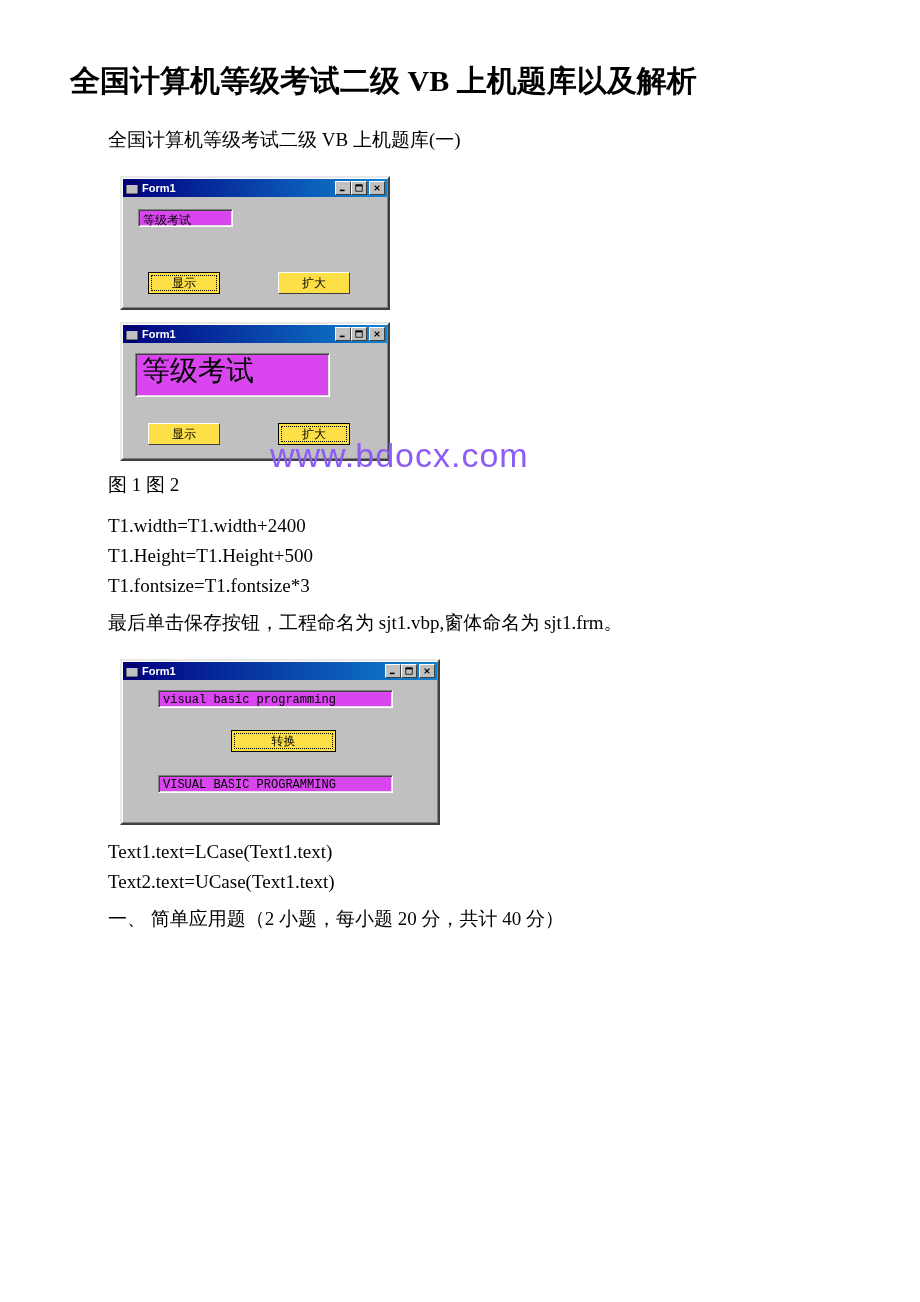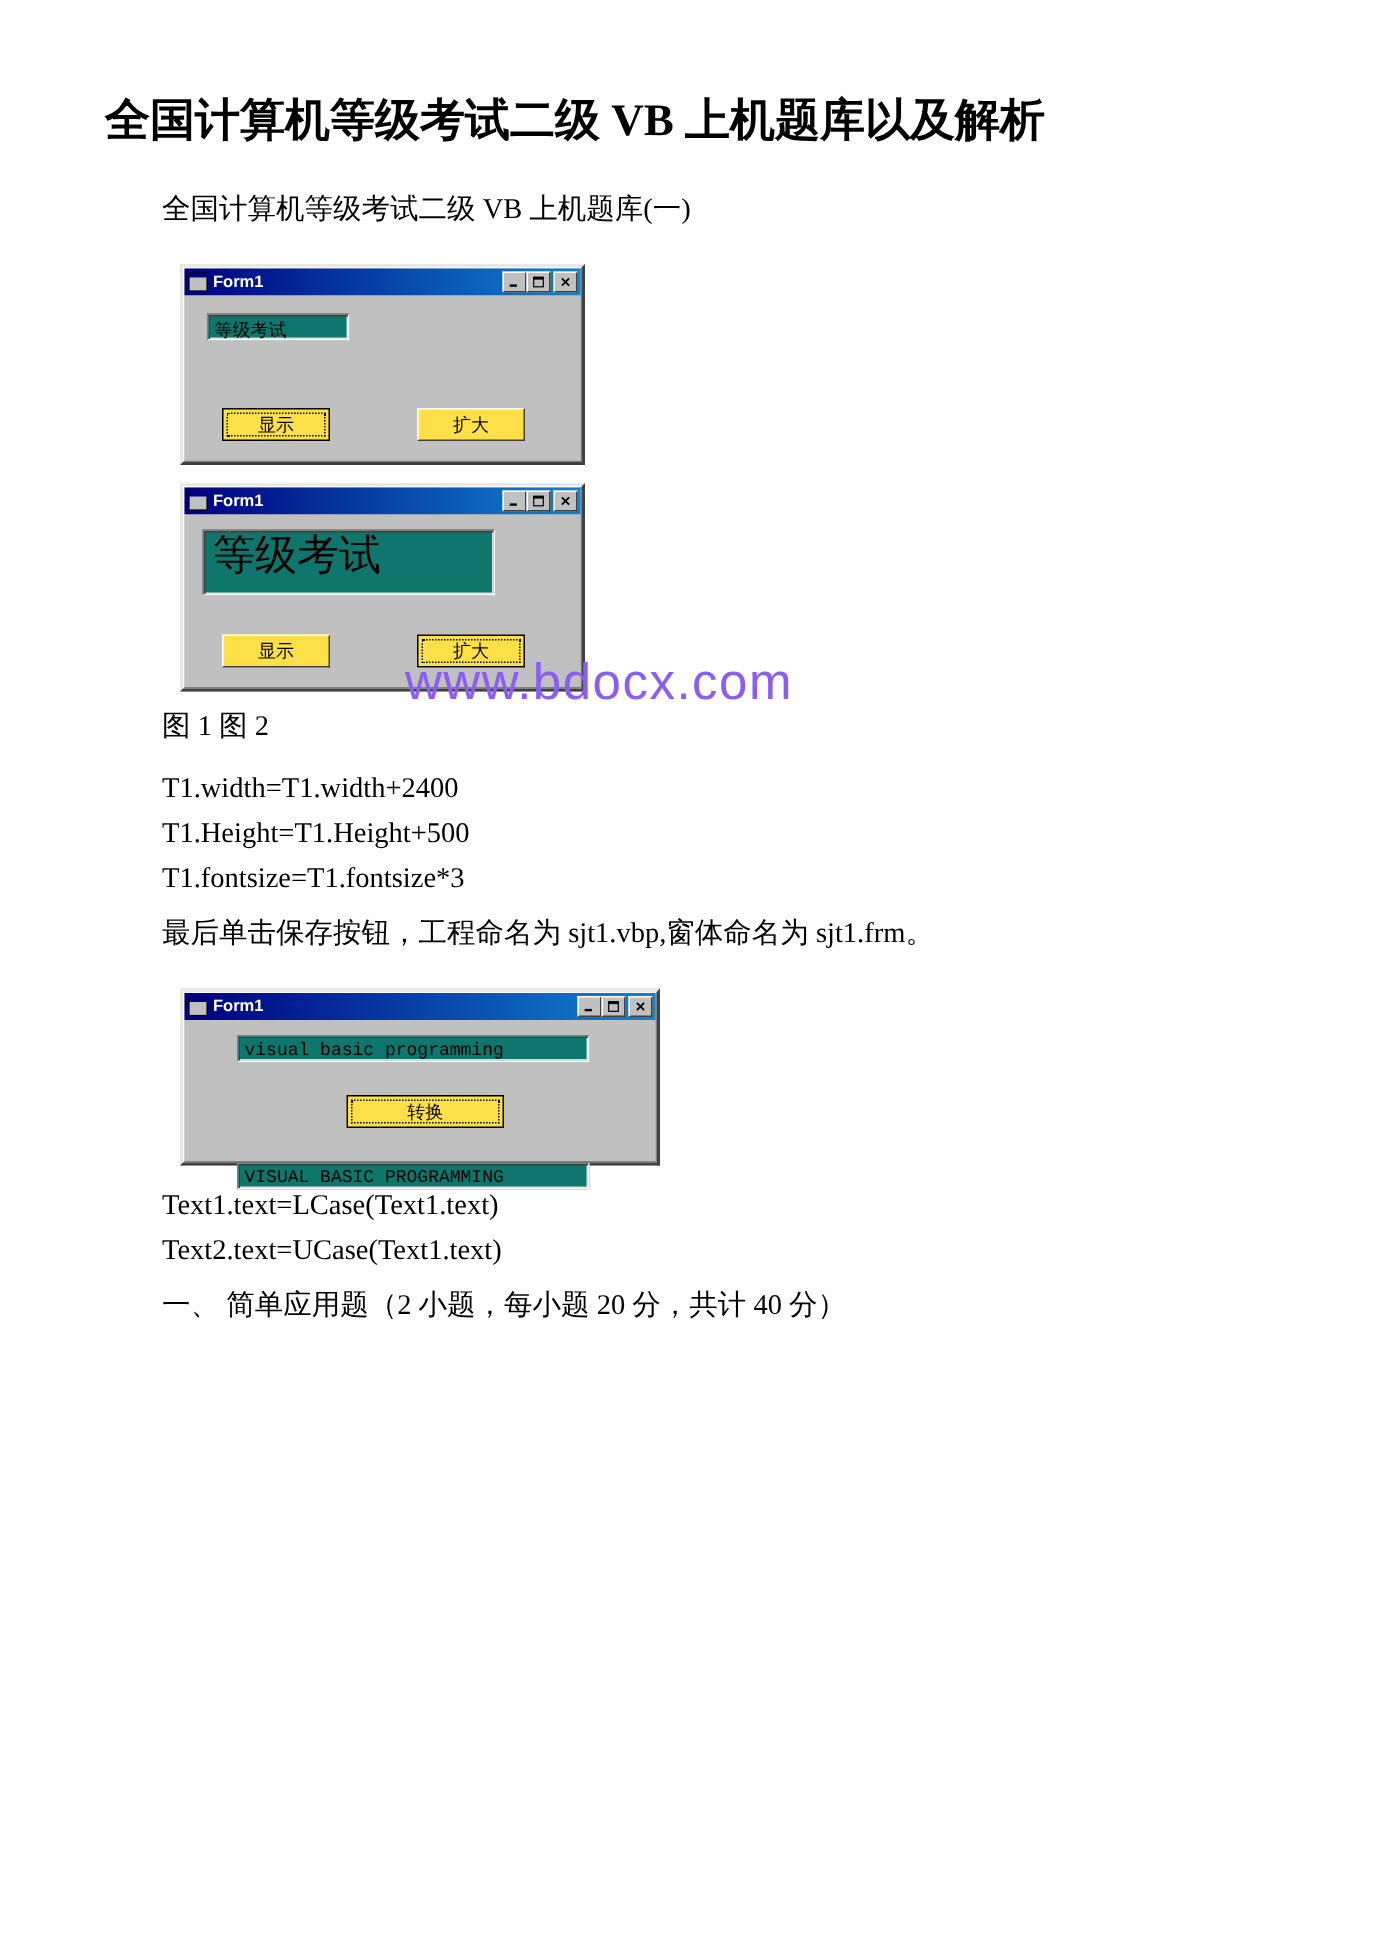--- a/index.html
+++ b/index.html
@@ -92,21 +92,21 @@
     }
     .win-btn svg {
       width: 8px;
       height: 8px;
     }
     .client-area {
       background: #c0c0c0;
       position: relative;
     }
     .win-textbox {
-      background: #0f766e;
+      background: #d946ef;
       border: 1px solid;
       border-top-color: #808080;
       border-left-color: #808080;
       border-right-color: #ffffff;
       border-bottom-color: #ffffff;
       box-shadow: inset 1px 1px 0 #404040, inset -1px -1px 0 #e0e0e0;
       font-size: 12px;
       font-family: "SimSun", sans-serif;
       padding: 2px 4px;
       position: absolute;
@@ -291,21 +291,21 @@
               <rect x="1" y="1" width="8" height="2" fill="#000"></rect>
             </svg>
           </div>
         <div class="win-btn" style="margin-left:2px;">
             <svg viewBox="0 0 10 10">
               <path d="M2 2 L8 8 M8 2 L2 8" stroke="#000" stroke-width="1.5"></path>
             </svg>
           </div>
       </div>
     </div>
-    <div class="client-area" style="height:94px;">
+    <div class="client-area" style="height:142px;">
       <div class="win-textbox" style="left:35px; top:10px; width:235px; height:18px; font-family:'Courier New',monospace;">
         <span>visual basic programming</span>
       </div>
       <div class="win-button focused" style="left:108px; top:50px; width:105px; height:22px;">
         <span>转换</span>
       </div>
       <div class="win-textbox" style="left:35px; top:95px; width:235px; height:18px; font-family:'Courier New',monospace;">
         <span>VISUAL BASIC PROGRAMMING</span>
       </div>
     </div>

